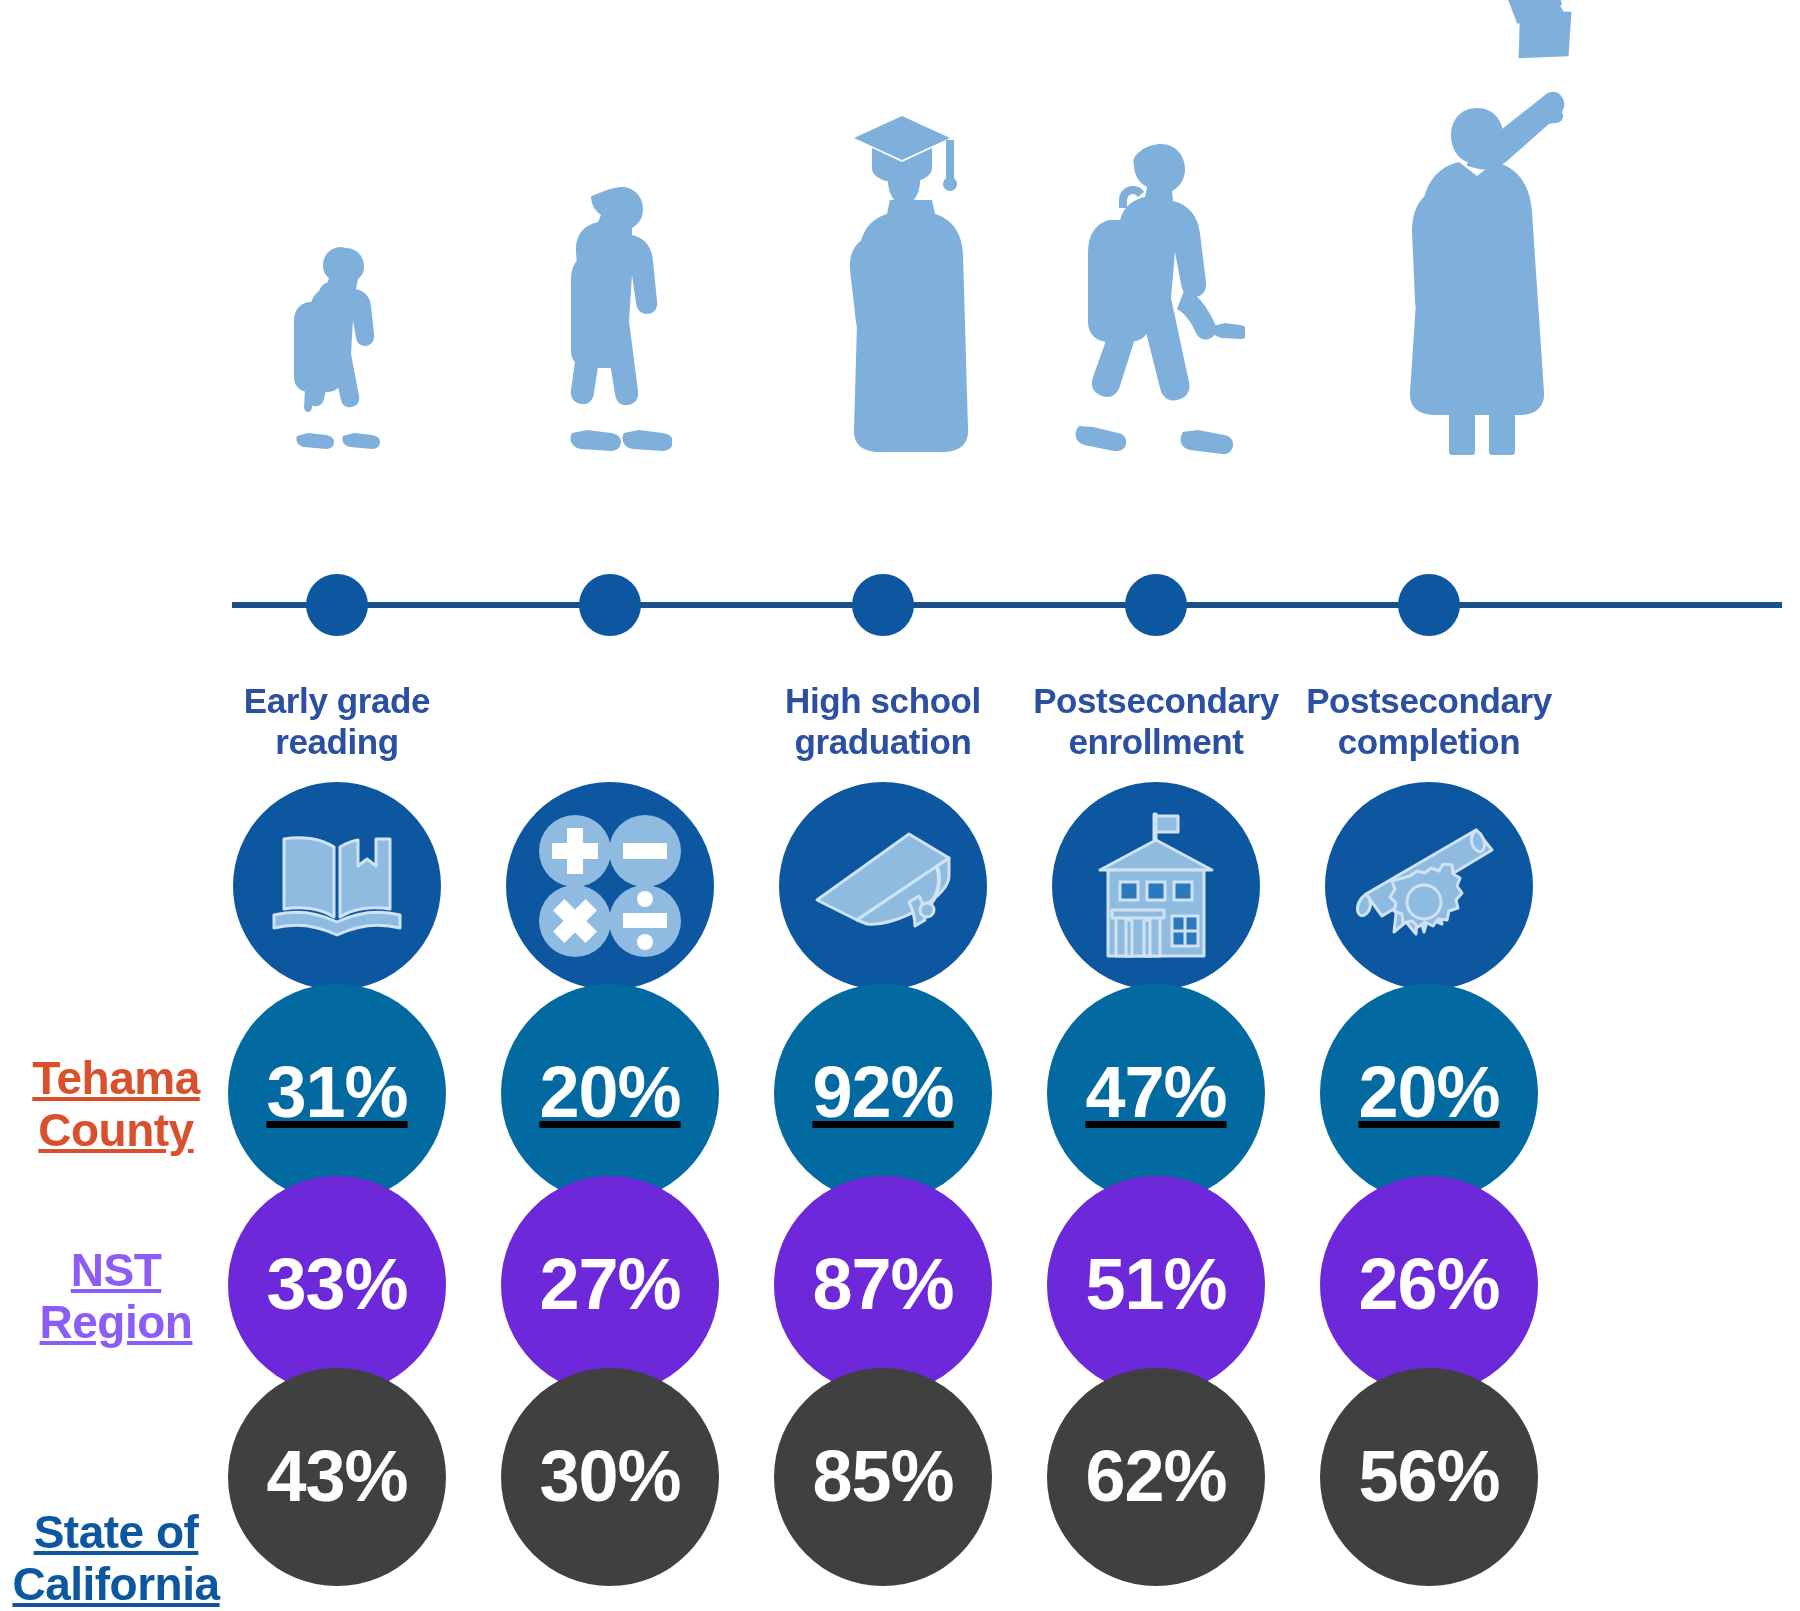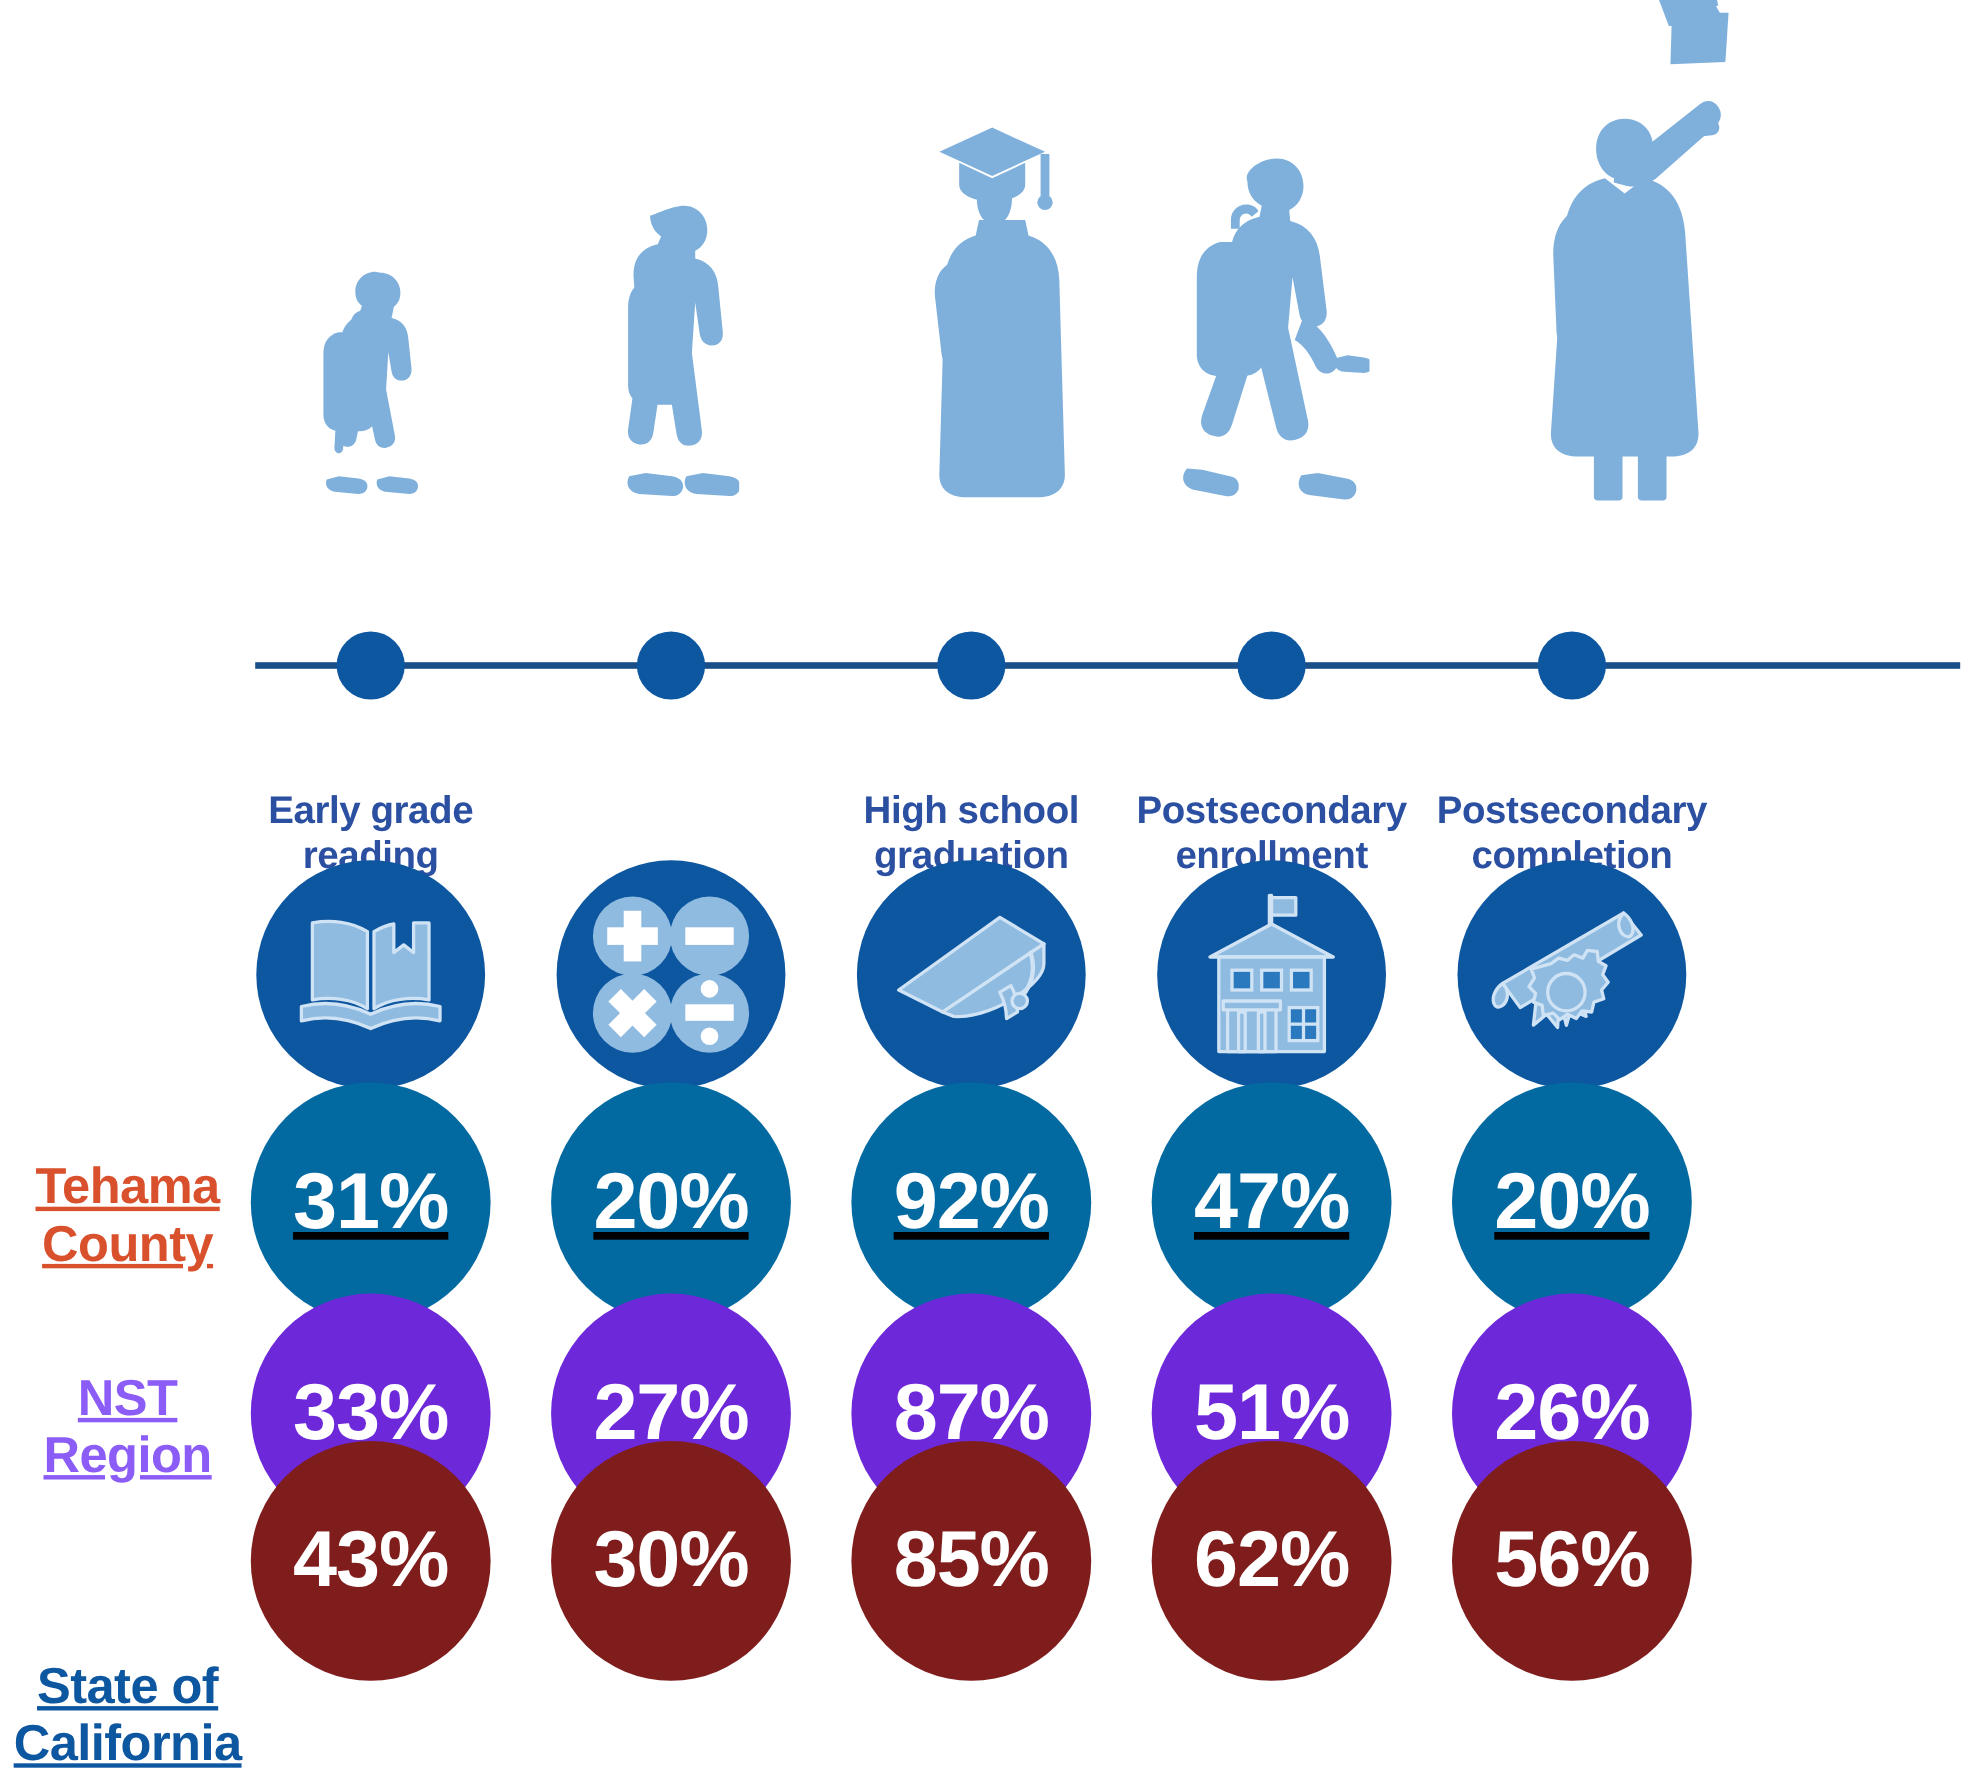--- a/index.html
+++ b/index.html
@@ -24,35 +24,34 @@
   .tl-dot{
     position:absolute;width:62px;height:62px;border-radius:50%;
     background:#0d56a0;top:574px;
   }
 
   
   .stage-label{
     position:absolute;top:680px;width:300px;text-align:center;
     color:#2b50a1;font-size:35px;line-height:41px;font-weight:600;
     letter-spacing:-0.4px;
-    margin-top:36px;
   }
 
   
   .col{position:absolute;top:0;width:300px;}
 
   .circ{
     position:absolute;border-radius:50%;
     display:flex;align-items:center;justify-content:center;
   }
   .circ-icon{width:208px;height:208px;background:#0d56a0;left:46px;top:782px;}
   .circ-val{width:218px;height:218px;left:41px;}
   .row-teh{background:#0369a1;top:984px;text-decoration:underline;}
   .row-nst{background:#6d28d9;top:1176px;}
-  .row-cal{background:#7f1d1d;top:1310px;}
+  .row-cal{background:#404040;top:1368px;}
 
   .val-text{
     color:#ffffff;font-size:72px;font-weight:700;letter-spacing:-1px;
     line-height:1;margin-top:-2px;
   }
 
   
   .row-label{
     position:absolute;left:0;width:232px;text-align:center;
     font-size:46px;font-weight:700;line-height:52px;letter-spacing:-0.5px;text-decoration:underline;

